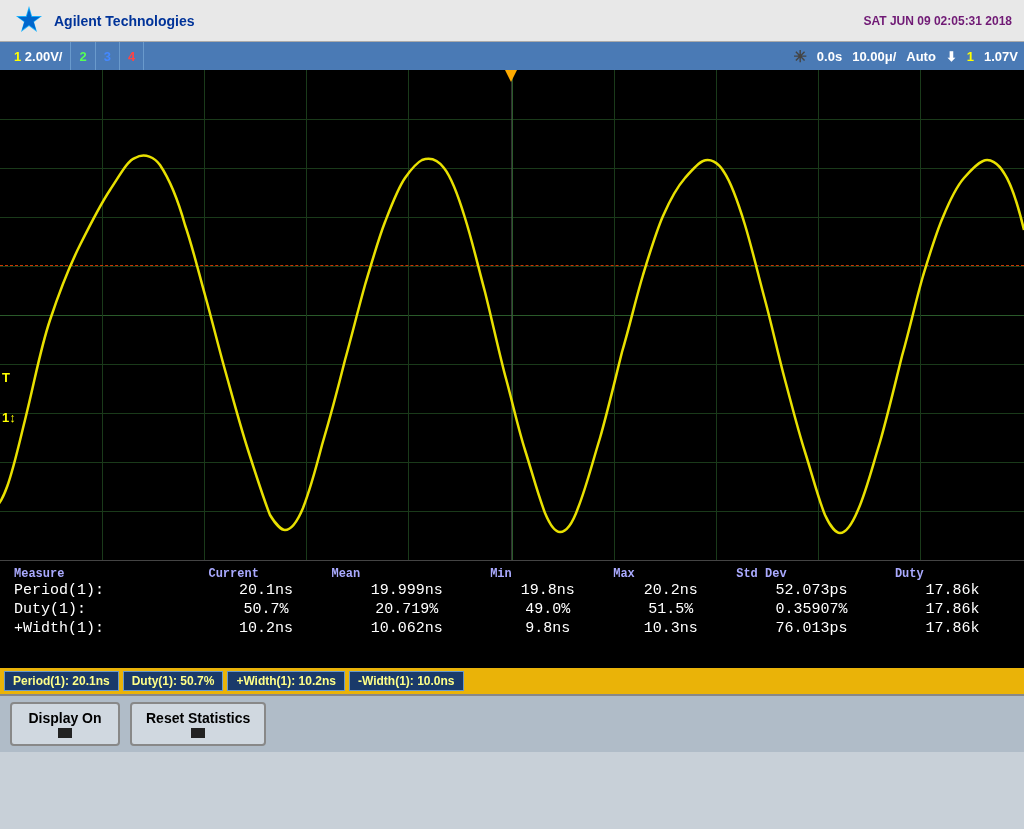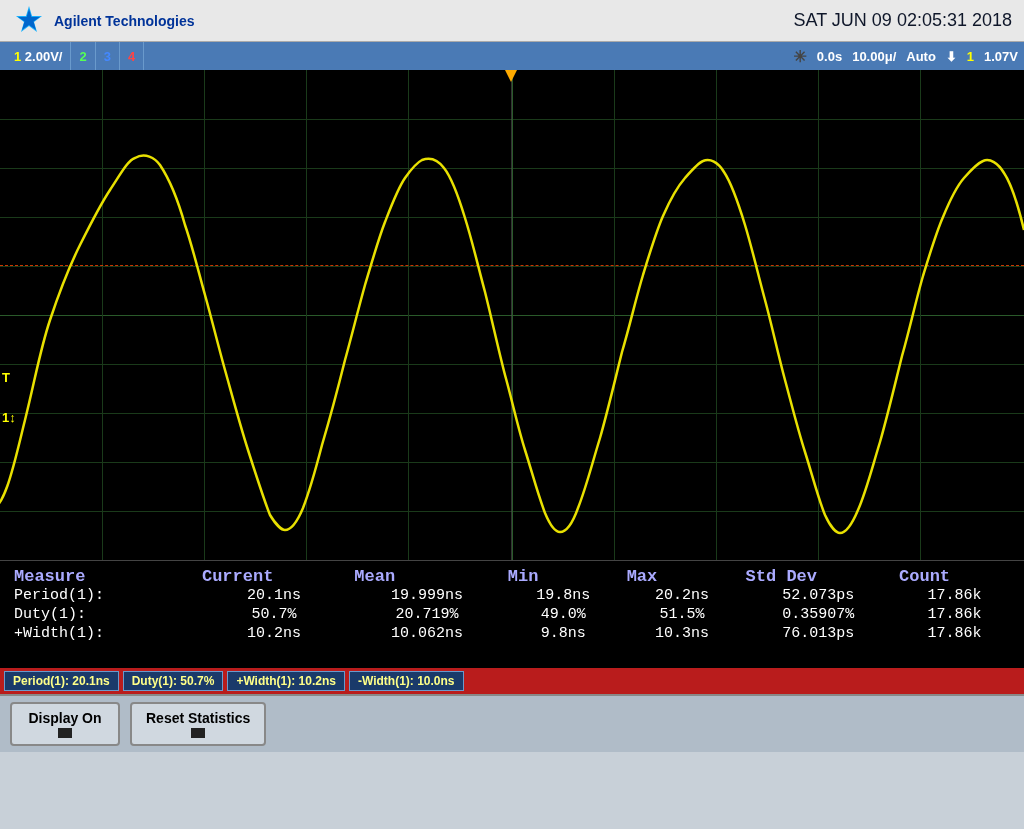--- a/index.html
+++ b/index.html
@@ -29,23 +29,23 @@
     #header-logo .logo-icon {
       width: 34px;
       height: 34px;
     }
     #header-title {
       font-size: 14px;
       font-weight: bold;
       color: #003399;
     }
     #header-datetime {
-      font-size: 18px;
-      font-weight: normal;
-      color: #0f172a;
+      font-size: 12px;
+      font-weight: bold;
+      color: #701a75;
     }
 
     
     #toolbar {
       background: #4a7ab5;
       height: 28px;
       display: flex;
       align-items: center;
       padding: 0 6px;
       gap: 0;
@@ -156,38 +156,38 @@
     }
     .meas-table {
       width: 100%;
       border-collapse: collapse;
     }
     .meas-table th {
       color: #aaaaff;
       font-weight: bold;
       text-align: left;
       padding: 0 4px;
-      font-size: 17px;
+      font-size: 12px;
     }
     .meas-table td {
       color: white;
       padding: 1px 4px;
       font-size: 15px;
     }
     .meas-label {
       color: #cccccc;
     }
     .meas-value {
       color: #ffffff;
       text-align: center;
     }
 
     
     #status-bar {
-      background: #b91c1c;
+      background: #eab308;
       height: 26px;
       display: flex;
       align-items: center;
       padding: 0 4px;
       gap: 4px;
     }
     .status-item {
       background: #1a3a6a;
       color: #ffff88;
       font-size: 12px;
@@ -375,21 +375,21 @@
 <div id="measurements">
   <table class="meas-table">
     <thead>
       <tr>
         <th>Measure</th>
         <th>Current</th>
         <th>Mean</th>
         <th>Min</th>
         <th>Max</th>
         <th>Std Dev</th>
-        <th>Count</th>
+        <th>Duty</th>
       </tr>
     </thead>
     <tbody id="meas-tbody">
     <tr>
       <td class="meas-label">Period(1):</td>
       <td class="meas-value">20.1ns</td>
       <td class="meas-value">19.999ns</td>
       <td class="meas-value">19.8ns</td>
       <td class="meas-value">20.2ns</td>
       <td class="meas-value">52.073ps</td>

